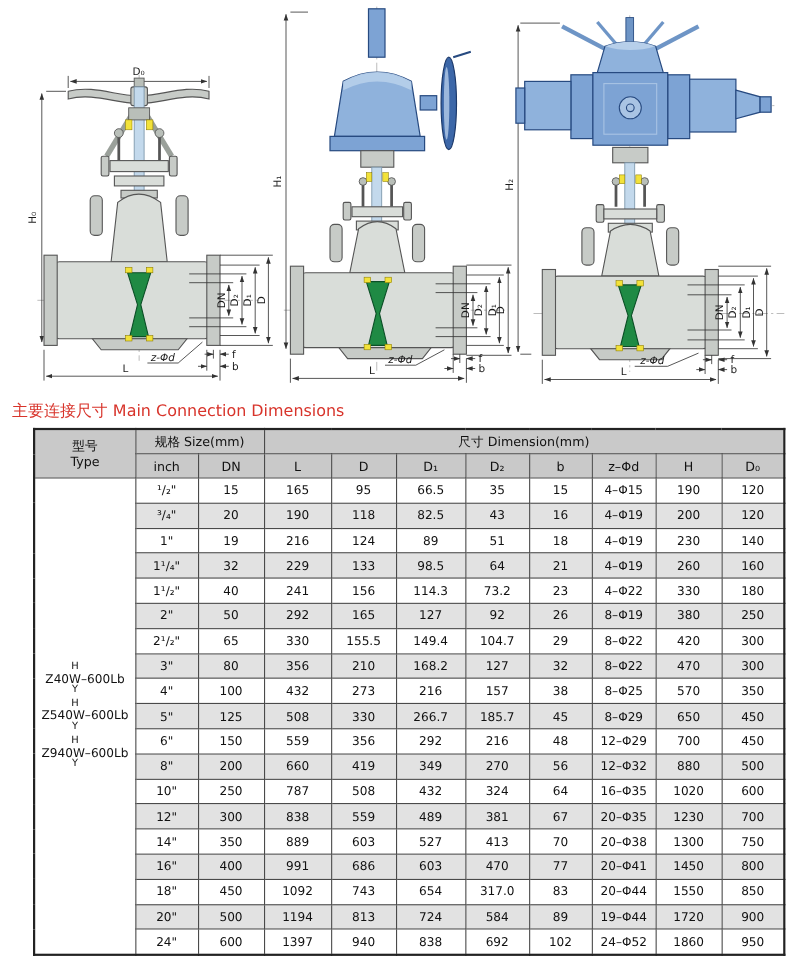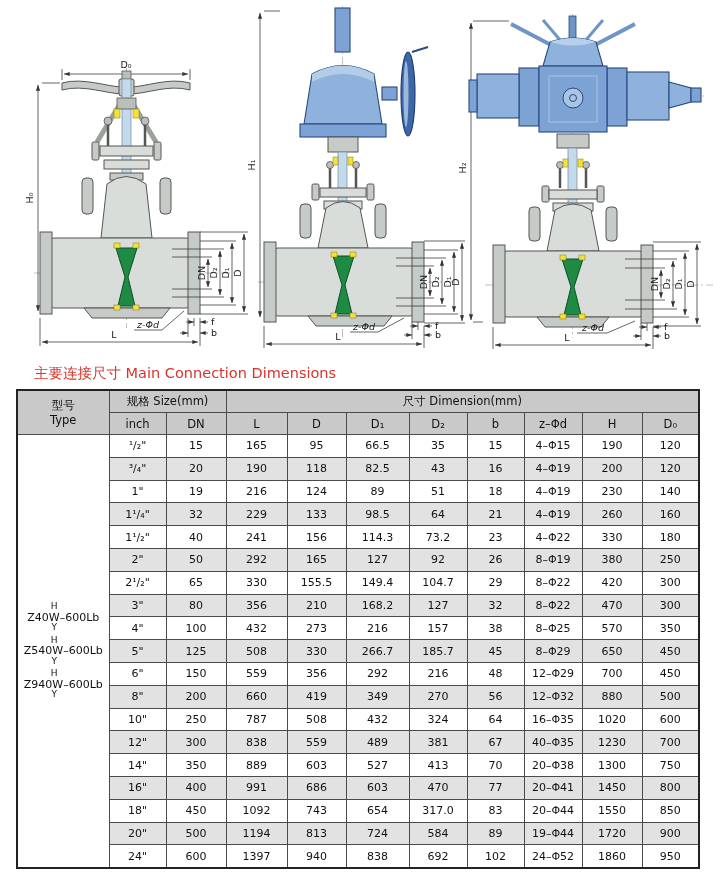--- a/index.html
+++ b/index.html
@@ -17,24 +17,24 @@
   .st2{fill:#c7cbc7;stroke:#555;stroke-width:1;}
   .stem{fill:#c3d9ec;stroke:#7d97ab;stroke-width:.8;}
   .grn{fill:#1f8a44;stroke:#0b4f26;stroke-width:1;}
   .yl{fill:#f2e23a;stroke:#8a7a00;stroke-width:.5;}
   .bolt{fill:#b9bfb9;stroke:#555;stroke-width:.8;}
   .blu{fill:#8fb2dc;stroke:#274a80;stroke-width:1.1;}
   .blu2{fill:#7da3d4;stroke:#274a80;stroke-width:1.1;}
   .blu3{fill:#3c67a8;stroke:#1d3a6b;stroke-width:1.1;}
 
   .section-title{
-    margin:8px 0 6px 34px;font-size:14.5px;font-weight:normal;color:#d8342b;
+    margin:8px 0 6px 11px;font-size:14.5px;font-weight:normal;color:#d8342b;
   }
   table.dims{
-    border-collapse:collapse;margin-left:16px;table-layout:fixed;width:682px;
+    border-collapse:collapse;margin-left:30px;table-layout:fixed;width:682px;
     font-size:11px;color:#111;border:2px solid #222;
   }
   table.dims th,table.dims td{
     border:1px solid #4a4a4a;text-align:center;vertical-align:middle;
     padding:0;font-weight:normal;overflow:hidden;white-space:nowrap;
   }
   table.dims thead th{background:#c9c9c9;font-size:11.5px;height:21px;}
   table.dims tbody td{height:21.8px;background:#fff;}
   table.dims tbody tr:nth-child(even) td{background:#e2e2e2;}
   table.dims td.type-cell{background:#fff !important;}
@@ -584,21 +584,21 @@
         <td>600</td>
       </tr>
       <tr>
         <td>12"</td>
         <td>300</td>
         <td>838</td>
         <td>559</td>
         <td>489</td>
         <td>381</td>
         <td>67</td>
-        <td>40–Φ35</td>
+        <td>20–Φ35</td>
         <td>1230</td>
         <td>700</td>
       </tr>
       <tr>
         <td>14"</td>
         <td>350</td>
         <td>889</td>
         <td>603</td>
         <td>527</td>
         <td>413</td>

